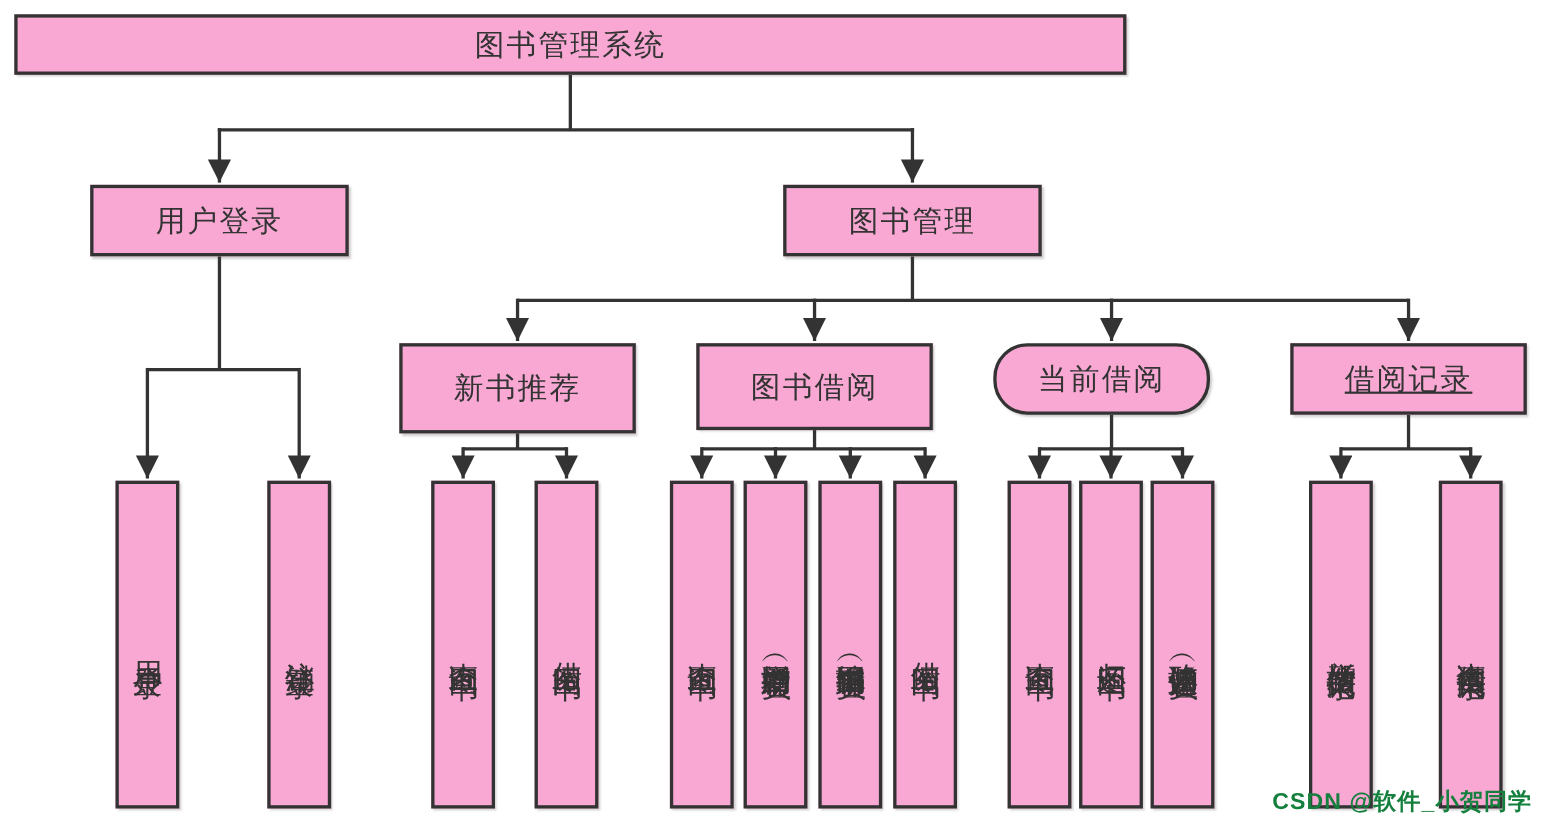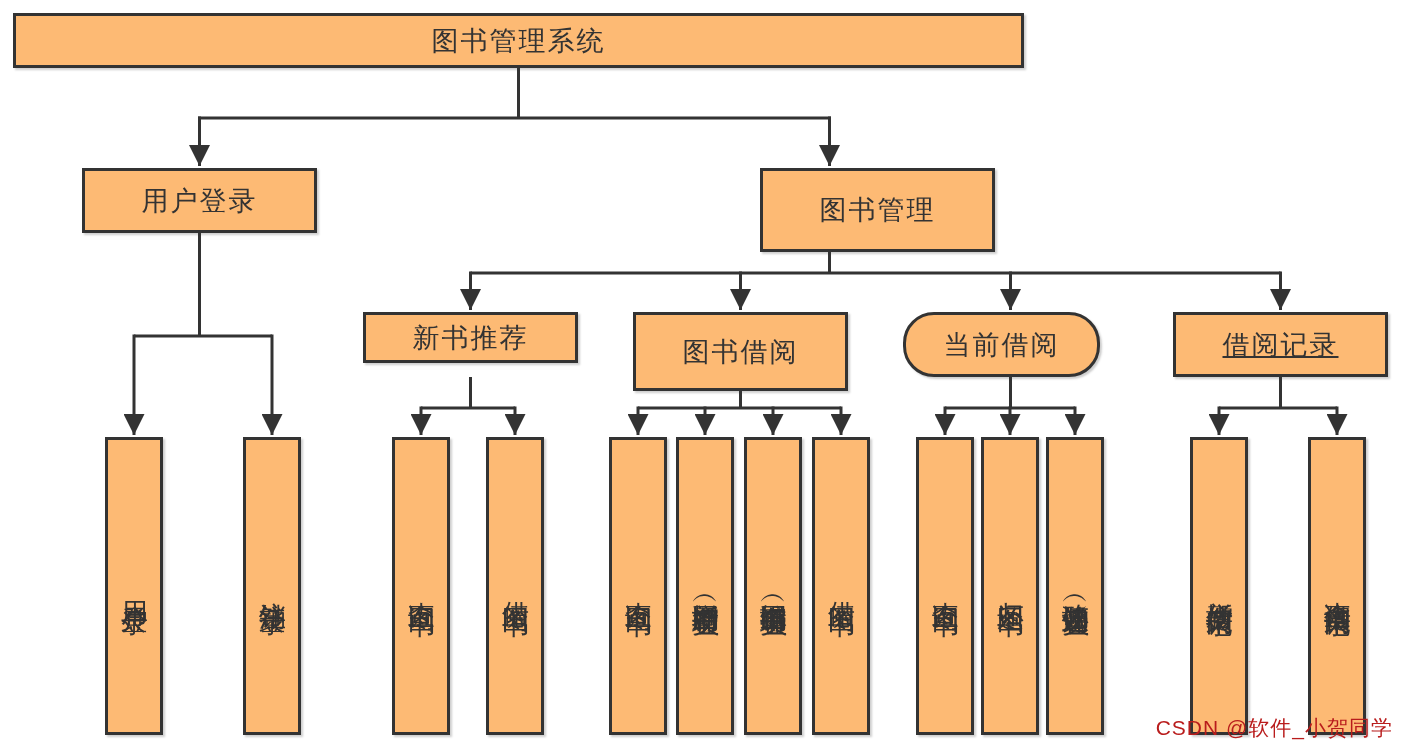--- a/index.html
+++ b/index.html
@@ -3,33 +3,33 @@
 <meta charset="utf-8">
 <style>
   html,body { margin:0; padding:0; background:#ffffff; }
   #canvas {
     position:relative; width:1405px; height:747px; background:#ffffff;
     font-family:"Liberation Sans","DejaVu Sans",sans-serif; overflow:hidden;
   }
   #connector-svg { position:absolute; left:0; top:0; z-index:1; }
   .box {
     position:absolute; box-sizing:border-box;
-    border:3px solid #333333; background:#fdba74;
+    border:3px solid #333333; background:#f9a8d4;
     display:flex; align-items:center; justify-content:center;
     color:#333333; z-index:2;
     box-shadow:2px 2px 2px rgba(60,60,60,0.25);
   }
   .hlabel { font-size:27px; letter-spacing:2px; white-space:nowrap; }
   .vlabel {
     writing-mode:vertical-rl; text-orientation:mixed;
     font-size:27px; letter-spacing:3px; line-height:1; white-space:nowrap;
   }
   .watermark {
     position:absolute; right:12px; bottom:5px; z-index:4;
-    font-size:21px; letter-spacing:1px; color:#b91c1c; white-space:nowrap;
+    font-size:21px; letter-spacing:1px; color:#15803d; white-space:nowrap;font-weight:bold;
   }
 </style>
 </head>
 <body>
 
 <div id="canvas">
 
   <svg id="connector-svg" width="1405" height="747" viewBox="0 0 1405 747">
     <defs>
       <marker id="ah" viewBox="0 0 10 10" refX="10" refY="5" markerWidth="9" markerHeight="7" orient="auto" markerUnits="strokeWidth">
@@ -73,25 +73,25 @@
     </g>
   </svg>
 
   <div class="box" style="left:13px; top:13px; width:1011px; height:55px;">
     <span class="hlabel">图书管理系统</span>
   </div>
 
   <div class="box" style="left:82px; top:168px; width:235px; height:65px;">
     <span class="hlabel">用户登录</span>
   </div>
-  <div class="box" style="left:712px; top:168px; width:235px; height:84px;margin-left:48px;">
+  <div class="box" style="left:712px; top:168px; width:235px; height:65px;">
     <span class="hlabel">图书管理</span>
   </div>
 
-  <div class="box" style="left:363px; top:312px; width:215px; height:51px;">
+  <div class="box" style="left:363px; top:312px; width:215px; height:82px;">
     <span class="hlabel">新书推荐</span>
   </div>
   <div class="box" style="left:633px; top:312px; width:215px; height:79px;">
     <span class="hlabel">图书借阅</span>
   </div>
   <div class="box" style="left:903px; top:312px; width:197px; height:65px;border-radius:31px;">
     <span class="hlabel">当前借阅</span>
   </div>
   <div class="box" style="left:1173px; top:312px; width:215px; height:65px;text-decoration:underline;">
     <span class="hlabel">借阅记录</span>

